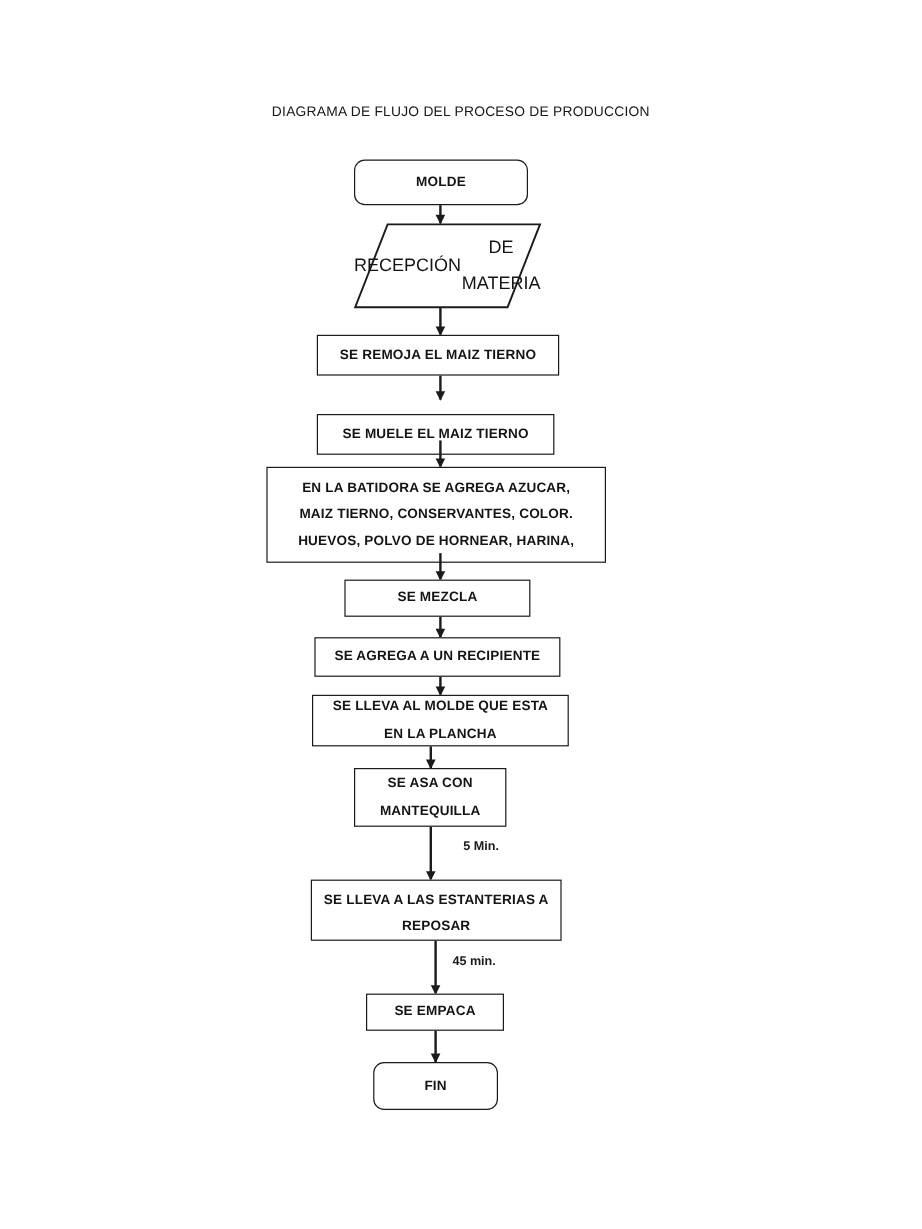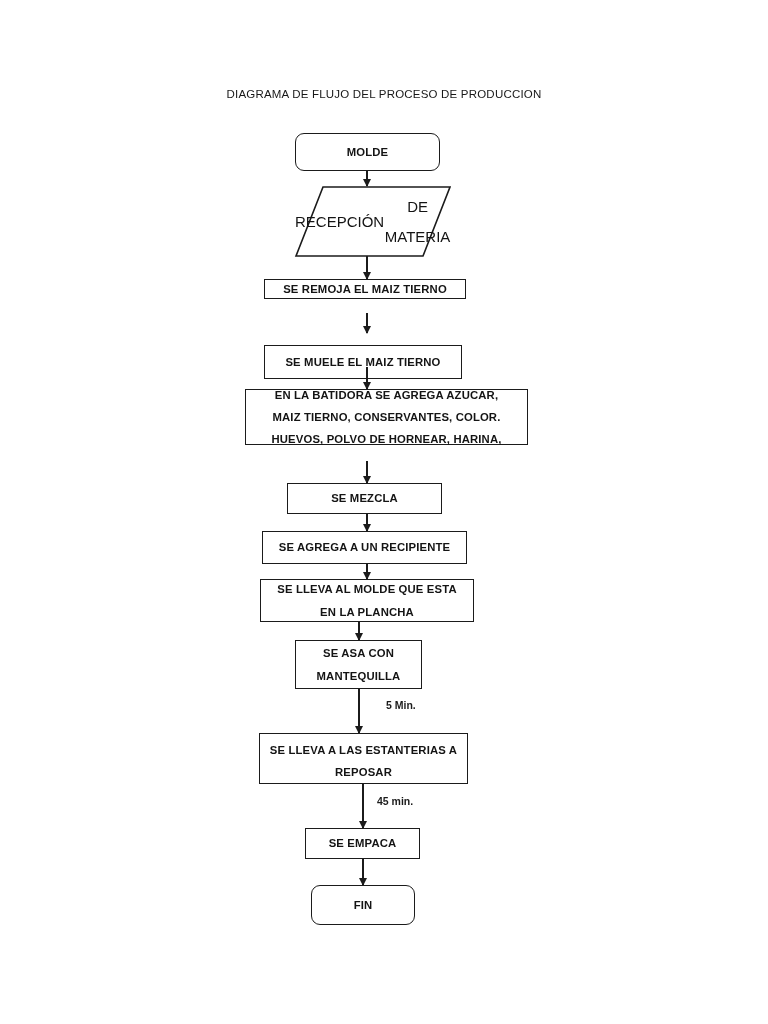--- a/index.html
+++ b/index.html
@@ -122,33 +122,33 @@
       <polygon points="28,1 155,1 128,70 1,70" fill="#ffffff" stroke="#1b1b1b" stroke-width="1.6"></polygon>
     </svg>
     <div class="para-text">
       <span class="ln">RECEPCIÓN</span>
       <span class="ln">DE MATERIA</span>
     </div>
   </div>
 
   <div class="conn" style="left:366px; top:256px; height:23px;"></div>
 
-  <div class="node" style="left:264px; top:279px; width:202px; height:20px;">
+  <div class="node" style="left:264px; top:279px; width:202px; height:34px;">
     <span class="ln">SE REMOJA EL MAIZ TIERNO</span>
   </div>
 
   <div class="conn" style="left:366px; top:313px; height:20px;"></div>
 
   <div class="node" style="left:264px; top:345px; width:198px; height:34px;">
     <span class="ln">SE MUELE EL MAIZ TIERNO</span>
   </div>
 
   <div class="conn" style="left:366px; top:367px; height:22px;"></div>
 
-  <div class="node" style="left:222px; top:389px; width:283px; height:56px;margin-left:23px;">
+  <div class="node" style="left:222px; top:389px; width:283px; height:80px;">
     <span class="ln">EN LA BATIDORA SE AGREGA AZUCAR,</span>
     <span class="ln">MAIZ TIERNO, CONSERVANTES, COLOR.</span>
     <span class="ln">HUEVOS, POLVO DE HORNEAR, HARINA,</span>
   </div>
 
   <div class="conn" style="left:366px; top:461px; height:22px;"></div>
 
   <div class="node" style="left:287px; top:483px; width:155px; height:31px;">
     <span class="ln">SE MEZCLA</span>
   </div>

